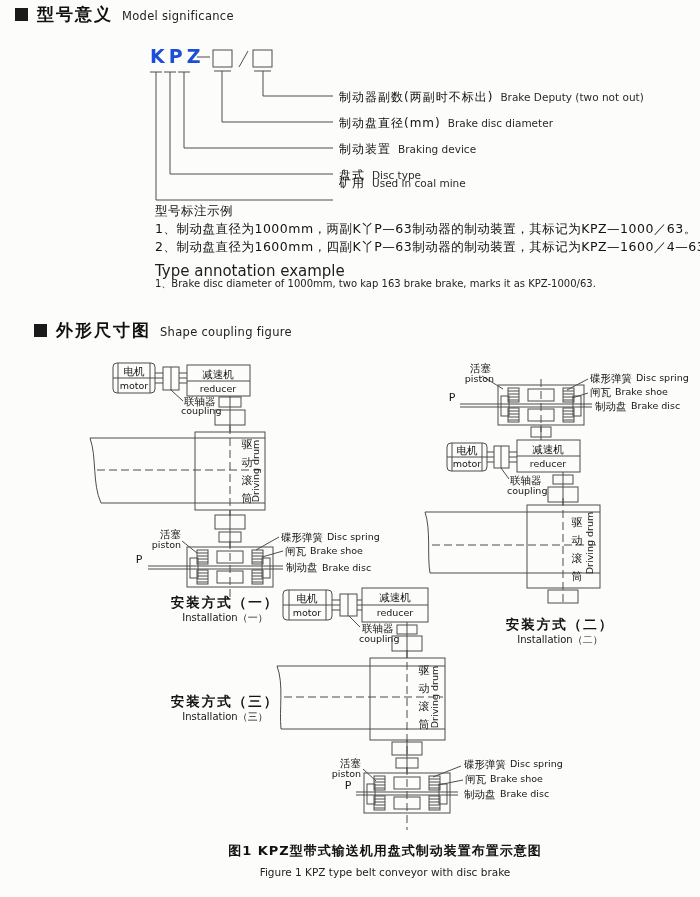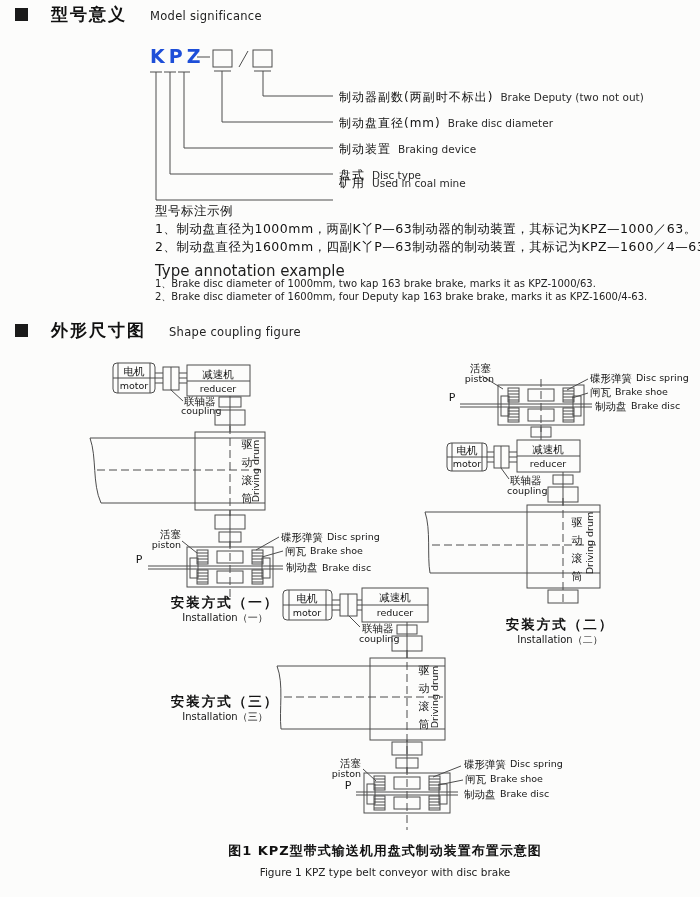--- a/index.html
+++ b/index.html
@@ -1,19 +1,19 @@
 <!DOCTYPE html>
 <html><head>
 <meta charset="utf-8">
 <style>
   html,body{margin:0;padding:0;background:#fcfcfb;}
   .page{position:relative;width:700px;height:897px;background:#fcfcfb;overflow:hidden;
         font-family:"DejaVu Sans","Liberation Sans",sans-serif;color:#141414;}
   
-  .sec-header{position:absolute;left:15px;display:flex;align-items:flex-end;gap:23px;}
+  .sec-header{position:absolute;left:15px;display:flex;align-items:flex-end;gap:9px;}
   .sec-square{width:13px;height:13px;background:#1a1a1a;margin-bottom:3px;}
   .sec-zh{font-size:17px;font-weight:bold;letter-spacing:2px;color:#111;line-height:19px;}
   .sec-en{font-size:11.5px;color:#222;padding-bottom:1px;letter-spacing:0.3px;}
   
   .kpz{position:absolute;top:40px;left:0;width:700px;height:170px;}
   .kpz svg{position:absolute;top:0;left:0;}
   .kpz-code{position:absolute;left:150px;top:5px;font-size:19px;font-weight:600;letter-spacing:4px;color:#1d4ed8;}
   .kpz-row{position:absolute;left:339px;white-space:nowrap;line-height:18px;}
   .kpz-row .zh{font-size:12px;color:#111;letter-spacing:1px;}
   .kpz-row .en{font-size:10.5px;color:#2a2a2a;margin-left:7px;}
@@ -88,23 +88,22 @@
     <div class="kpz-row" style="top:133px;">
       <span class="zh">矿用</span><span class="en">Used in coal mine</span>
     </div>
   </div>
 
   <div class="ex ex-zh" style="top:203px;">型号标注示例</div>
   <div class="ex ex-zh" style="top:221px;">1、制动盘直径为1000mm，两副K丫P—63制动器的制动装置，其标记为KPZ—1000／63。</div>
   <div class="ex ex-zh" style="top:239px;">2、制动盘直径为1600mm，四副K丫P—63制动器的制动装置，其标记为KPZ—1600／4—63。</div>
   <div class="ex ex-en-title" style="top:262px;">Type annotation example</div>
   <div class="ex ex-en" style="top:277px;">1、Brake disc diameter of 1000mm, two kap 163 brake brake, marks it as KPZ-1000/63.</div>
-  <div class="ex ex-en" style="top:290px;">2、Brake disc diameter of 1600mm, four Deputy kap 163 brake brake, marks it as KPZ-1600/4-63.</div>
-
-  <div class="sec-header" style="top:321px;">
+
+  <div class="sec-header" style="top:321px;margin-left:19px;">
     <div class="sec-square"></div>
     <div class="sec-zh">外形尺寸图</div>
     <div class="sec-en">Shape coupling figure</div>
   </div>
 
   <svg class="fig" width="700" height="500" viewBox="0 0 700 500">
     <defs>
       <g id="spring">
         <rect x="0" y="0" width="11" height="14"></rect>
         <line x1="0" y1="3" x2="11" y2="3"></line>

